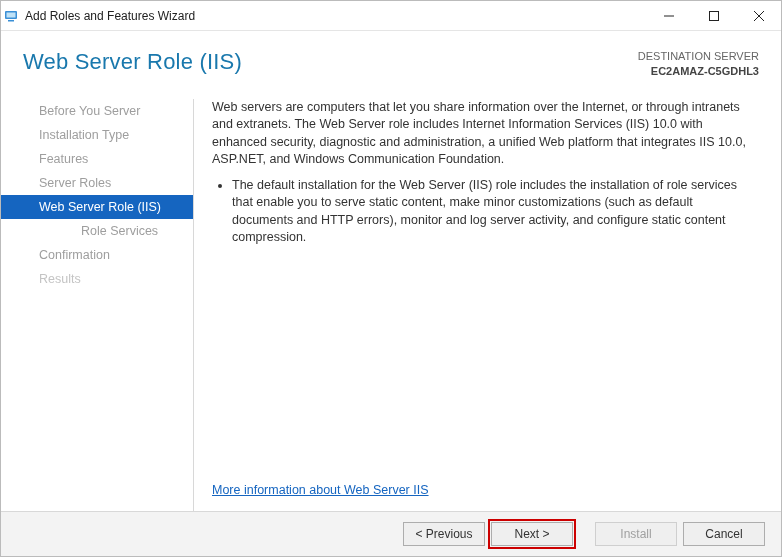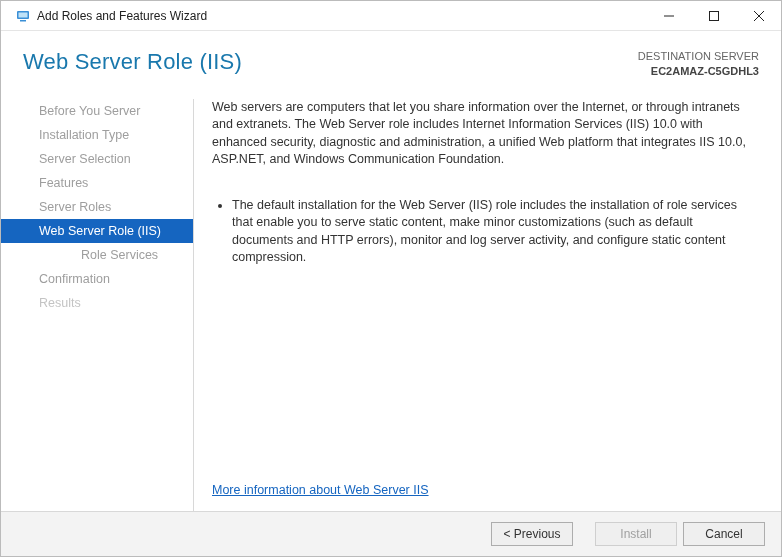--- a/index.html
+++ b/index.html
@@ -1,18 +1,18 @@
 <!DOCTYPE html>
 <html><head>
 <meta charset="utf-8">
 <style>
   * { box-sizing: border-box; margin: 0; padding: 0; }
   html, body { width: 782px; height: 557px; font-family: "Segoe UI", Arial, sans-serif; font-size: 12px; color: #333; background: #fff; overflow: hidden; }
   .window { width: 782px; height: 557px; display: flex; flex-direction: column; border: 1px solid #bbb; background: #fff; }
-  .titlebar { height: 30px; display: flex; align-items: center; padding: 0 0 0 14px; background: #fff; border-bottom: 1px solid #e5e5e5; }
+  .titlebar { height: 30px; display: flex; align-items: center; padding: 0 0 0 2px; background: #fff; border-bottom: 1px solid #e5e5e5; }
   .titlebar .app-icon { width: 16px; height: 16px; margin-right: 6px; display: inline-flex; align-items: center; justify-content: center; }
   .titlebar .title { font-size: 12px; color: #222; flex: 1; }
   .win-controls { display: flex; height: 100%; }
   .win-controls .btn { width: 45px; height: 100%; display: flex; align-items: center; justify-content: center; background: #fff; cursor: pointer; }
   .win-controls .btn svg { width: 10px; height: 10px; }
 
   .header-region { display: flex; align-items: flex-start; padding: 18px 22px 10px 22px; }
   .page-heading { font-size: 22px; font-weight: 400; color: #1978ad; flex: 1; letter-spacing: 0.2px; }
   .dest { text-align: right; font-size: 11px; color: #555; line-height: 1.35; }
   .dest .lbl { color: #666; }
@@ -20,21 +20,21 @@
 
   .body-region { display: flex; flex: 1; min-height: 0; padding: 0 22px 0 0; }
   .sidebar { width: 192px; padding: 10px 0 0 0; }
   .sidebar-item { padding: 5px 0 5px 38px; font-size: 12.5px; color: #9e9e9e; cursor: default; white-space: nowrap; }
   .sidebar-item.nested { padding-left: 68px; margin-left: 12px; }
   .sidebar-item.active { background: #1565c0; color: #fff; }
   .sidebar-item.disabled { color: #c4c4c4; }
   .vsep { width: 1px; background: #d8d8d8; margin: 10px 18px 0 0; align-self: stretch; }
 
   .content { flex: 1; padding: 10px 6px 0 0; display: flex; flex-direction: column; }
-  .intro { font-size: 12.5px; color: #333; line-height: 1.4; margin-bottom: 28px; }
+  .intro { font-size: 12.5px; color: #333; line-height: 1.4; margin-bottom: 8px; }
   .bullets { list-style: disc; padding-left: 20px; }
   .bullets li { font-size: 12.5px; color: #333; line-height: 1.4; margin-bottom: 10px; }
   .spacer { flex: 1; }
   .more-info { color: #1565c0; font-size: 12.5px; margin: 0 0 14px 0; cursor: pointer; display: inline-block; text-decoration: underline; }
 
   .footer { border-top: 1px solid #d8d8d8; background: #f3f3f3; padding: 10px 16px; display: flex; justify-content: flex-end; gap: 6px; }
   .footer .btn { min-width: 82px; height: 24px; background: #efefef; border: 1px solid #adadad; font-size: 12px; color: #333; cursor: pointer; display: flex; align-items: center; justify-content: center; padding: 0 10px; }
   .footer .btn.disabled { color: #a0a0a0; border-color: #cfcfcf; cursor: default; }
   .footer .btn.highlight { outline: 2px solid #c00; outline-offset: 1px; }
   .footer .gap { width: 10px; }
@@ -78,21 +78,20 @@
     <div class="dest">
       <div class="lbl">DESTINATION SERVER</div>
       <div class="val">EC2AMAZ-C5GDHL3</div>
     </div>
   </div>
 
   <div class="body-region">
     <div class="sidebar">
       <div class="sidebar-item">Before You Server</div>
       <div class="sidebar-item">Installation Type</div>
-      <div class="sidebar-item">Server Selection</div>
       <div class="sidebar-item">Features</div>
       <div class="sidebar-item">Server Roles</div>
       <div class="sidebar-item active">Web Server Role (IIS)</div>
       <div class="sidebar-item nested">Role Services</div>
       <div class="sidebar-item">Confirmation</div>
       <div class="sidebar-item disabled">Results</div>
     </div>
 
     <div class="vsep"></div>
 
@@ -101,18 +100,19 @@
       <ul class="bullets">
         <li>The default installation for the Web Server (IIS) role includes the installation of role services that enable you to serve static content, make minor customizations (such as default documents and HTTP errors), monitor and log server activity, and configure static content compression.</li>
       </ul>
       <div class="spacer"></div>
       <a class="more-info">More information about Web Server IIS</a>
     </div>
   </div>
 
   <div class="footer">
     <button class="btn">&lt; Previous</button>
+    <button class="btn highlight">Next &gt;</button>
     <div class="gap"></div>
     <button class="btn disabled">Install</button>
     <button class="btn">Cancel</button>
   </div>
 
 </div>
 
 </body></html>

